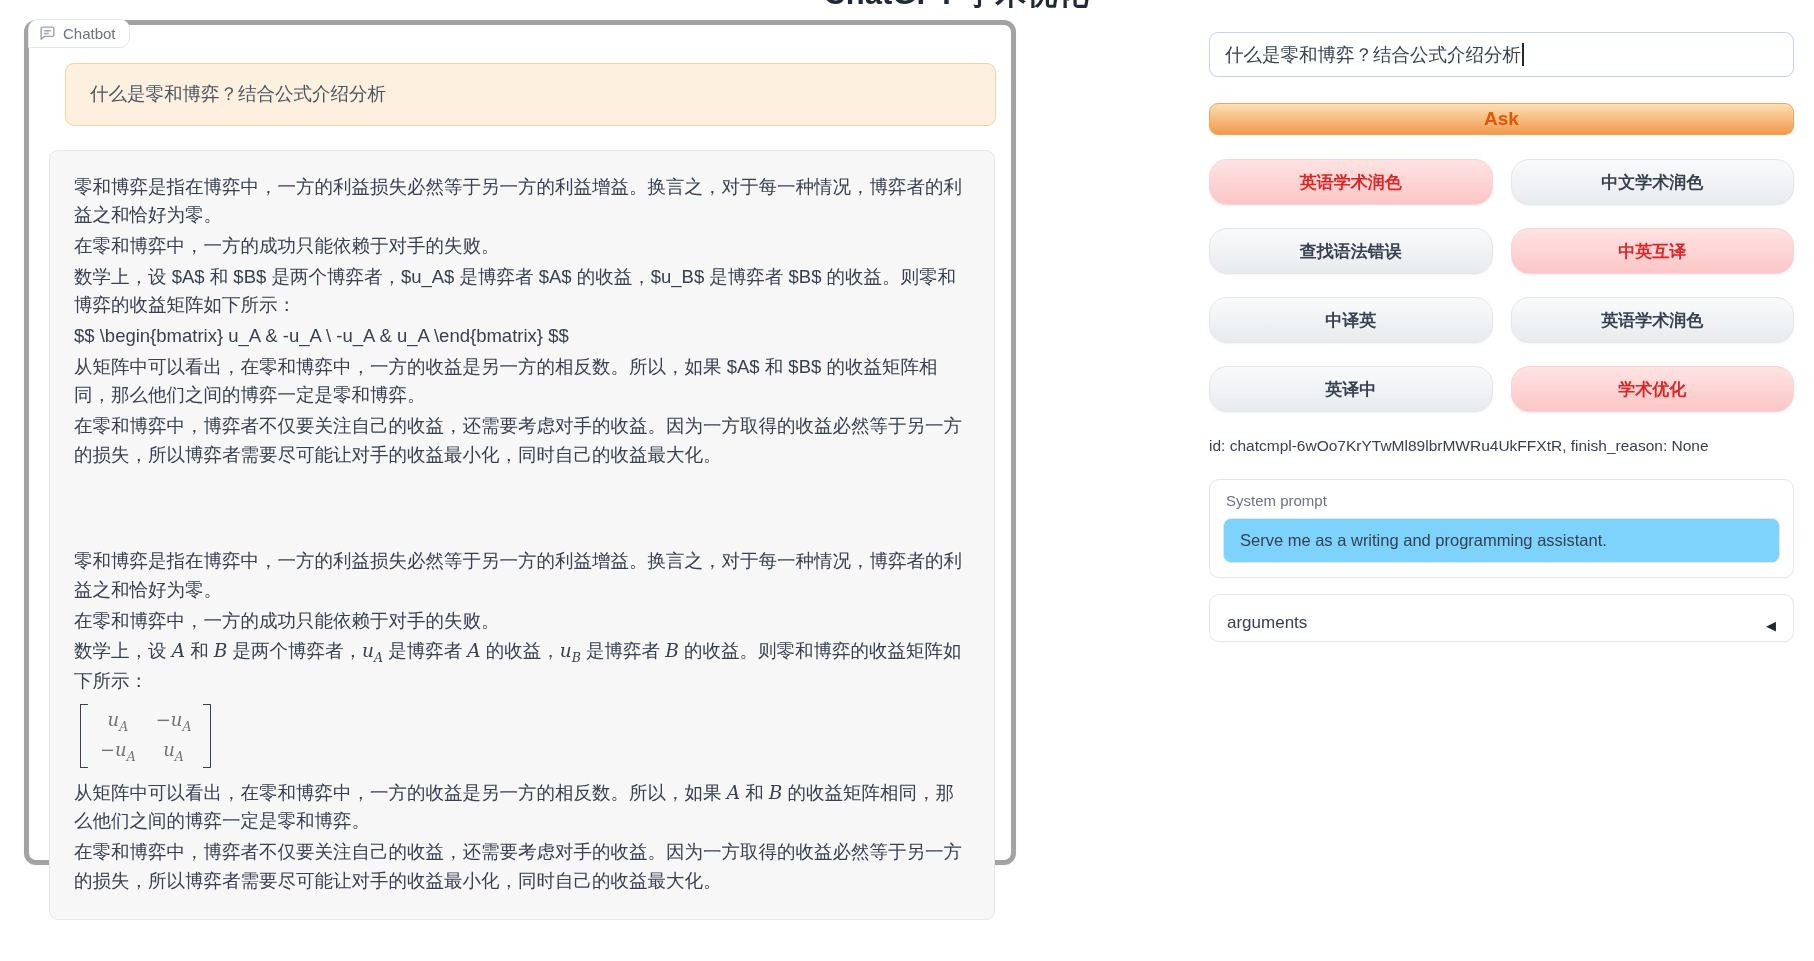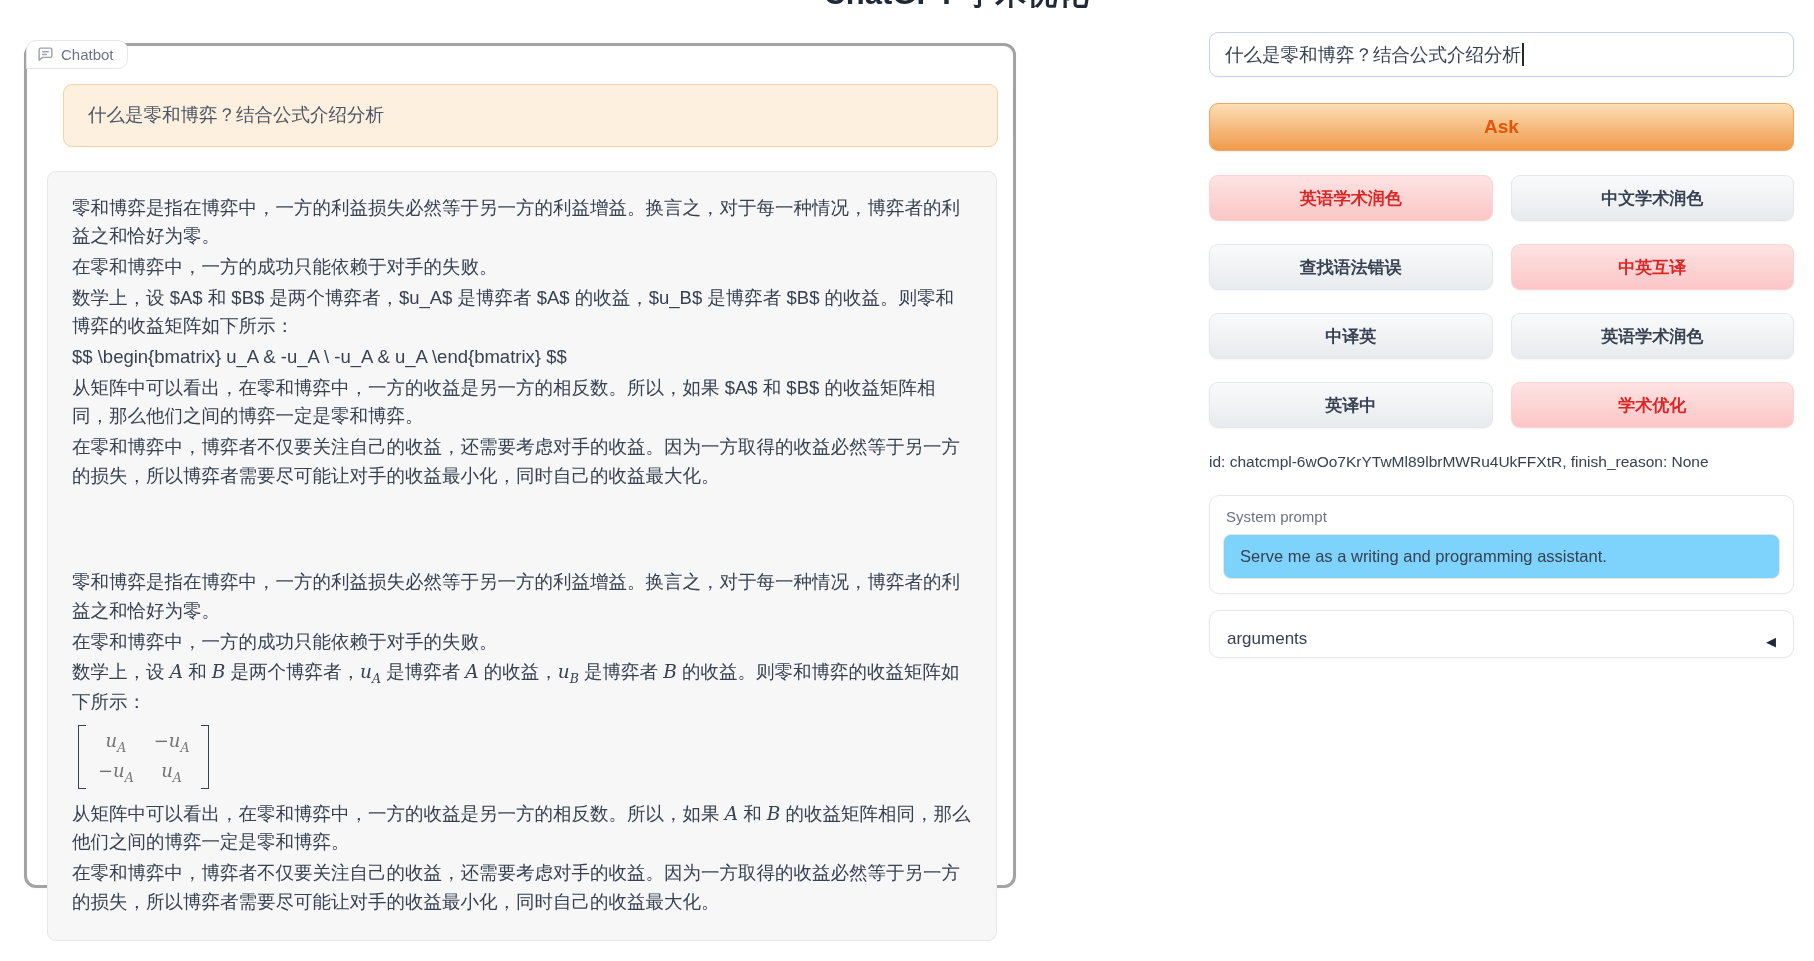--- a/index.html
+++ b/index.html
@@ -5,22 +5,22 @@
   * { box-sizing: border-box; margin: 0; padding: 0; }
   html, body { background: #ffffff; }
   body { font-family: "Liberation Sans", "DejaVu Sans", sans-serif; }
   .app { position: relative; width: 1814px; height: 961px; background: #fff; overflow: hidden; color: #374151; }
 
   
   .clipped-title { position: absolute; top: -27px; left: 0; right: 0; height: 35px; overflow: hidden;
     text-align: center; padding-left: 98px; font-size: 31px; font-weight: 700; color: #1f2937; }
 
   
-  .chat-panel { position: absolute; left: 24px; top: 43px; width: 992px; height: 845px;
-    background: #fff; border: 3px solid #a3a3a3; border-radius: 12px;
+  .chat-panel { position: absolute; left: 24px; top: 20px; width: 992px; height: 845px;
+    background: #fff; border: 5px solid #a3a3a3; border-radius: 12px;
     box-shadow: 0 1px 3px rgba(0,0,0,.04); }
   .chat-label { position: absolute; top: -6px; left: -1px; display: flex; align-items: center; gap: 7px;
     background: #fff; border: 1px solid #e5e7eb; border-radius: 10px 10px 10px 0;
     padding: 5px 13px 5px 10px; font-size: 15px; color: #6b7280; z-index: 3; }
   .chat-label svg { display: block; }
 
   .user-bubble { margin: 38px 15px 0 36px; background: #fdf0df; border: 1px solid #f2d3a4;
     border-radius: 9px; padding: 16px 24px; font-size: 18.5px; line-height: 1.55; color: #4b5563; }
   .bot-bubble { margin: 24px 16px 0 20px; background: #f7f7f8; border: 1px solid #e5e7eb;
     border-radius: 9px; padding: 20px 24px 22px 24px; font-size: 18.5px; line-height: 1.55; color: #374151; }
@@ -37,27 +37,27 @@
     padding: 2px 12px; font-size: 18px; color: #737373; }
   .mcell { text-align: center; font-family: "DejaVu Serif", "Liberation Serif", serif; }
 
   
   .right-col { position: absolute; left: 1209px; top: 32px; width: 585px; }
   .prompt-input { height: 45px; border: 1.5px solid #c6d2ea; border-radius: 9px; background: #fff;
     display: flex; align-items: center; padding: 0 15px; font-size: 18.5px; color: #374151;
     box-shadow: 0 1px 2px rgba(0,0,0,.03); white-space: nowrap; overflow: hidden; }
   .caret { display: inline-block; width: 1.6px; height: 23px; background: #1f2937; margin-left: 1px; }
 
-  .ask-btn { margin-top: 26px; height: 48px; border-radius: 9px; border: 1px solid #f0a55c;
+  .ask-btn { margin-top: 26px; height: 32px; border-radius: 9px; border: 1px solid #f0a55c;
     background: linear-gradient(#fcdeb6, #f09a4c); color: #e25606; font-size: 19px; font-weight: 700;
     display: flex; align-items: center; justify-content: center; cursor: pointer;
     box-shadow: 0 1px 2px rgba(0,0,0,.06); width: 100%; font-family: inherit; }
 
   .btn-grid { margin-top: 24px; display: grid; grid-template-columns: 1fr 1fr; column-gap: 18px; row-gap: 23px; }
-  .qbtn { height: 46px; border-radius: 9px; font-size: 17px; font-weight: 700; display: flex;
+  .qbtn { height: 46px; border-radius: 18px; font-size: 17px; font-weight: 700; display: flex;
     align-items: center; justify-content: center; cursor: pointer; box-shadow: 0 1px 2px rgba(0,0,0,.05);
     font-family: inherit; }
   .qbtn.gray { background: linear-gradient(#f9fafb, #e8ebee); border: 1px solid #e3e6ea; color: #374151; }
   .qbtn.pink { background: linear-gradient(#fee3e3, #fbc6c6); border: 1px solid #fbd3d3; color: #dc2626; }
 
   .status-line { margin-top: 25px; font-size: 15.5px; color: #374151; }
 
   .sys-panel { margin-top: 24px; border: 1px solid #e5e7eb; border-radius: 10px; background: #fff;
     padding: 12px 13px 14px 13px; box-shadow: 0 1px 2px rgba(0,0,0,.03); }
   .sys-label { font-size: 15px; color: #6b7280; margin: 0 0 9px 3px; }

